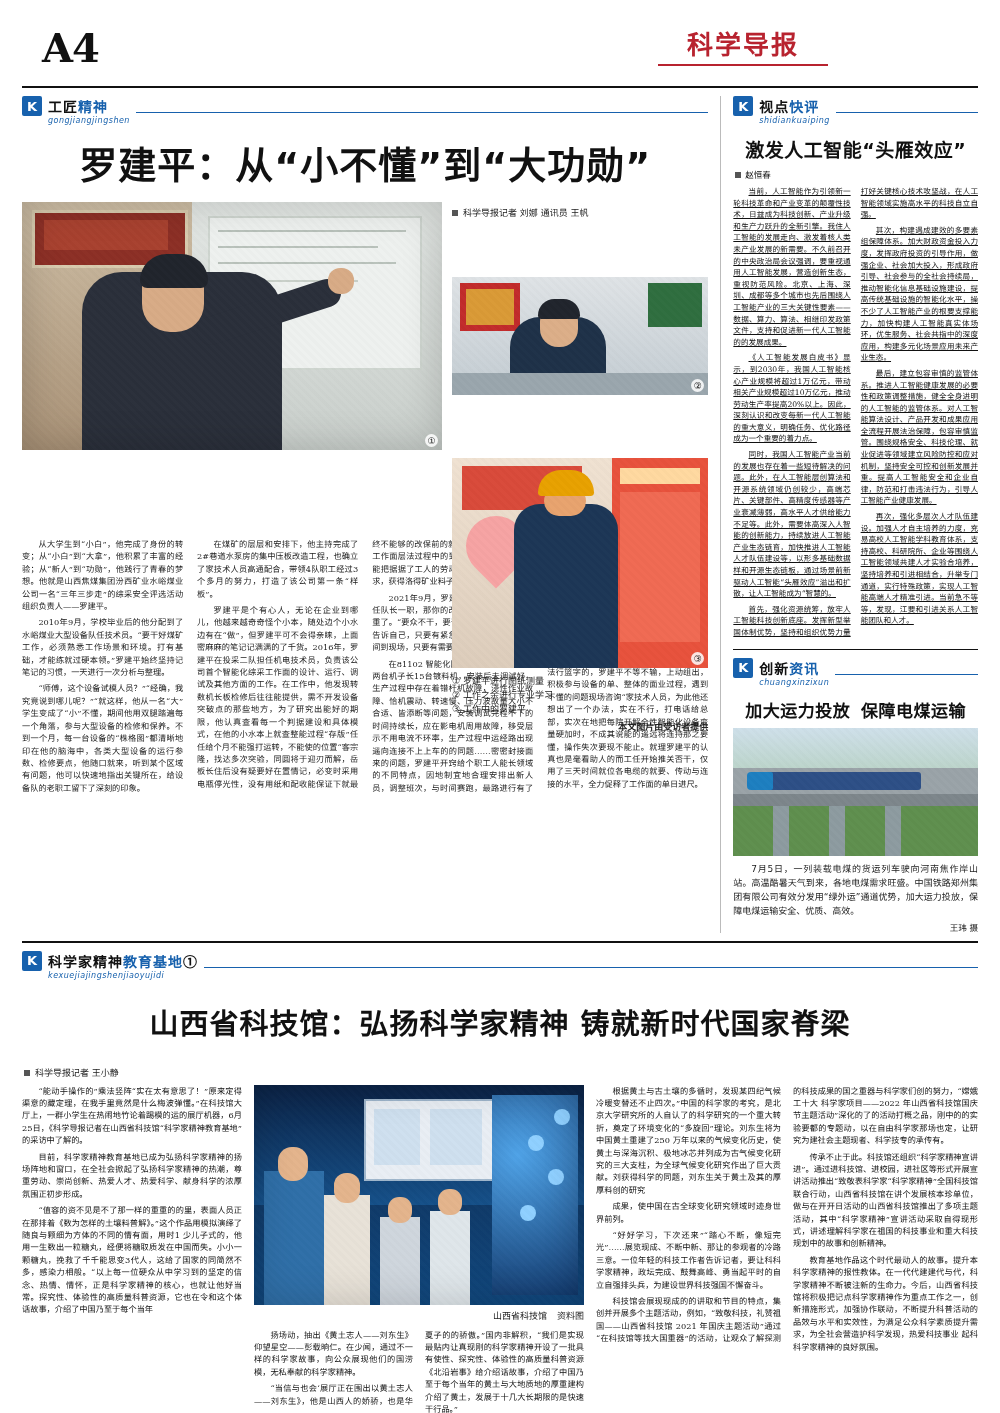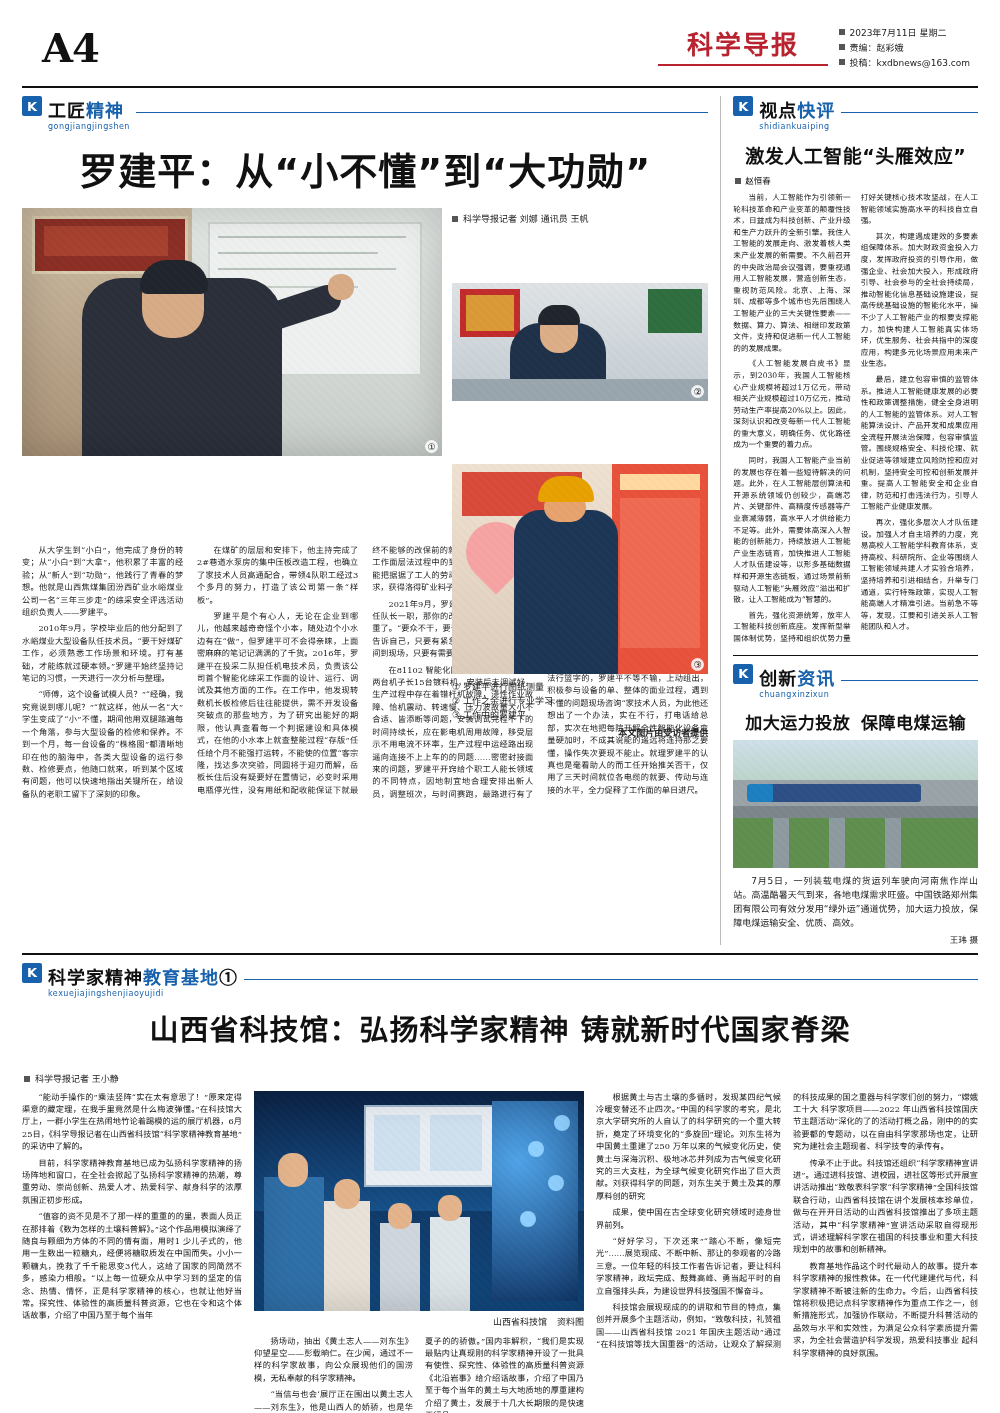--- a/index.html
+++ b/index.html
@@ -59,24 +59,24 @@
   .left-col{width:690px;}
   .right-col{width:246px;border-left:1px solid #bbb;padding-left:12px;}
 
   
   .kicker{display:flex;align-items:flex-start;gap:6px;margin-bottom:4px;}
   .kicker-badge{
     width:20px;height:20px;background:#1761ad;color:#fff;
     font-size:13px;font-weight:bold;display:flex;align-items:center;justify-content:center;
     font-family:"DejaVu Sans","Liberation Sans",sans-serif;border-radius:2px;flex:0 0 auto;
   }
-  .kicker-txt .cn{font-size:18px;font-weight:bold;letter-spacing:1px;
+  .kicker-txt .cn{font-size:14px;font-weight:bold;letter-spacing:1px;
     font-family:Liberation Sans, sans-serif;}
   .kicker-txt .cn .em{color:#1761ad;}
-  .kicker-txt .py{font-size:8px;color:#1761ad;letter-spacing:.5px;
+  .kicker-txt .py{font-size:8px;color:#1761ad;font-style:italic;letter-spacing:.5px;
     font-family:"DejaVu Sans","Liberation Sans",sans-serif;}
   .kicker-line{flex:1;border-bottom:1px solid #1761ad;margin-top:16px;}
 
   .headline{
     font-size:38px;font-weight:bold;text-align:center;letter-spacing:1px;
     margin:10px 0 12px 0;
     font-family:"DejaVu Sans","Liberation Sans",sans-serif;
   }
   .byline{
     font-size:9px;color:#222;margin:4px 0 6px 0;
@@ -100,26 +100,26 @@
   .txtcols p{margin:0 0 4px 0;text-indent:2em;}
 
   .sub-hr{border-top:1px solid #111;margin:10px 0 8px;}
 
   
   .r-title{font-size:19px;font-weight:bold;text-align:center;margin:10px 0 6px;
     font-family:"DejaVu Sans","Liberation Sans",sans-serif;letter-spacing:.5px;}
   .r-author{font-size:8.5px;margin:0 0 6px 2px;font-family:"DejaVu Sans","Liberation Sans",sans-serif;}
   .r-author::before{content:"";display:inline-block;width:6px;height:6px;background:#555;margin-right:4px;}
   .r-body{column-count:2;column-gap:10px;font-size:7.6px;line-height:11.6px;text-align:justify;}
-  .r-body p{margin:0 0 4px 0;text-indent:2em;}
+  .r-body p{margin:0 0 4px 0;text-indent:2em;text-decoration:underline;}
 
   
   .bottom{margin-top:8px;border-top:2px solid #111;padding-top:8px;}
   .bottom-headline{
-    font-size:29px;font-weight:bold;text-align:center;margin:8px 0 10px;
+    font-size:29px;font-weight:bold;text-align:center;margin:20px 0 10px;
     font-family:"DejaVu Sans","Liberation Sans",sans-serif;letter-spacing:1px;
   }
   .bottom-grid{display:flex;gap:12px;}
   .bcol{font-size:8.2px;line-height:12.4px;text-align:justify;}
   .bcol p{margin:0 0 4px 0;text-indent:2em;}
   .grainy{position:absolute;inset:0;opacity:.22;
     background:repeating-linear-gradient(45deg,rgba(0,0,0,.06) 0 3px,rgba(255,255,255,.04) 3px 6px);}
   .vignette{position:absolute;inset:0;box-shadow:inset 0 0 40px rgba(0,0,0,.18);}
 
   .small-note{font-size:8.5px;text-align:right;font-family:"DejaVu Sans","Liberation Sans",sans-serif;}
@@ -131,25 +131,20 @@
 
   <div class="masthead">
     <div class="page-num">A4</div>
 
 
     <div class="brand">
       <div class="brand-name">科学导报</div>
       <div class="brand-rule"></div>
     </div>
 
-    <div class="meta">
-      <div class="row1">2023年7月11日   星期二</div>
-      <div>责编：赵彩娥</div>
-      <div>投稿：kxdbnews@163.com</div>
-    </div>
   </div>
 
   <div class="head-rule"></div>
 
   <div class="body-wrap">
 
     <div class="left-col">
 
       <div class="kicker">
         <div class="kicker-badge">K</div>

